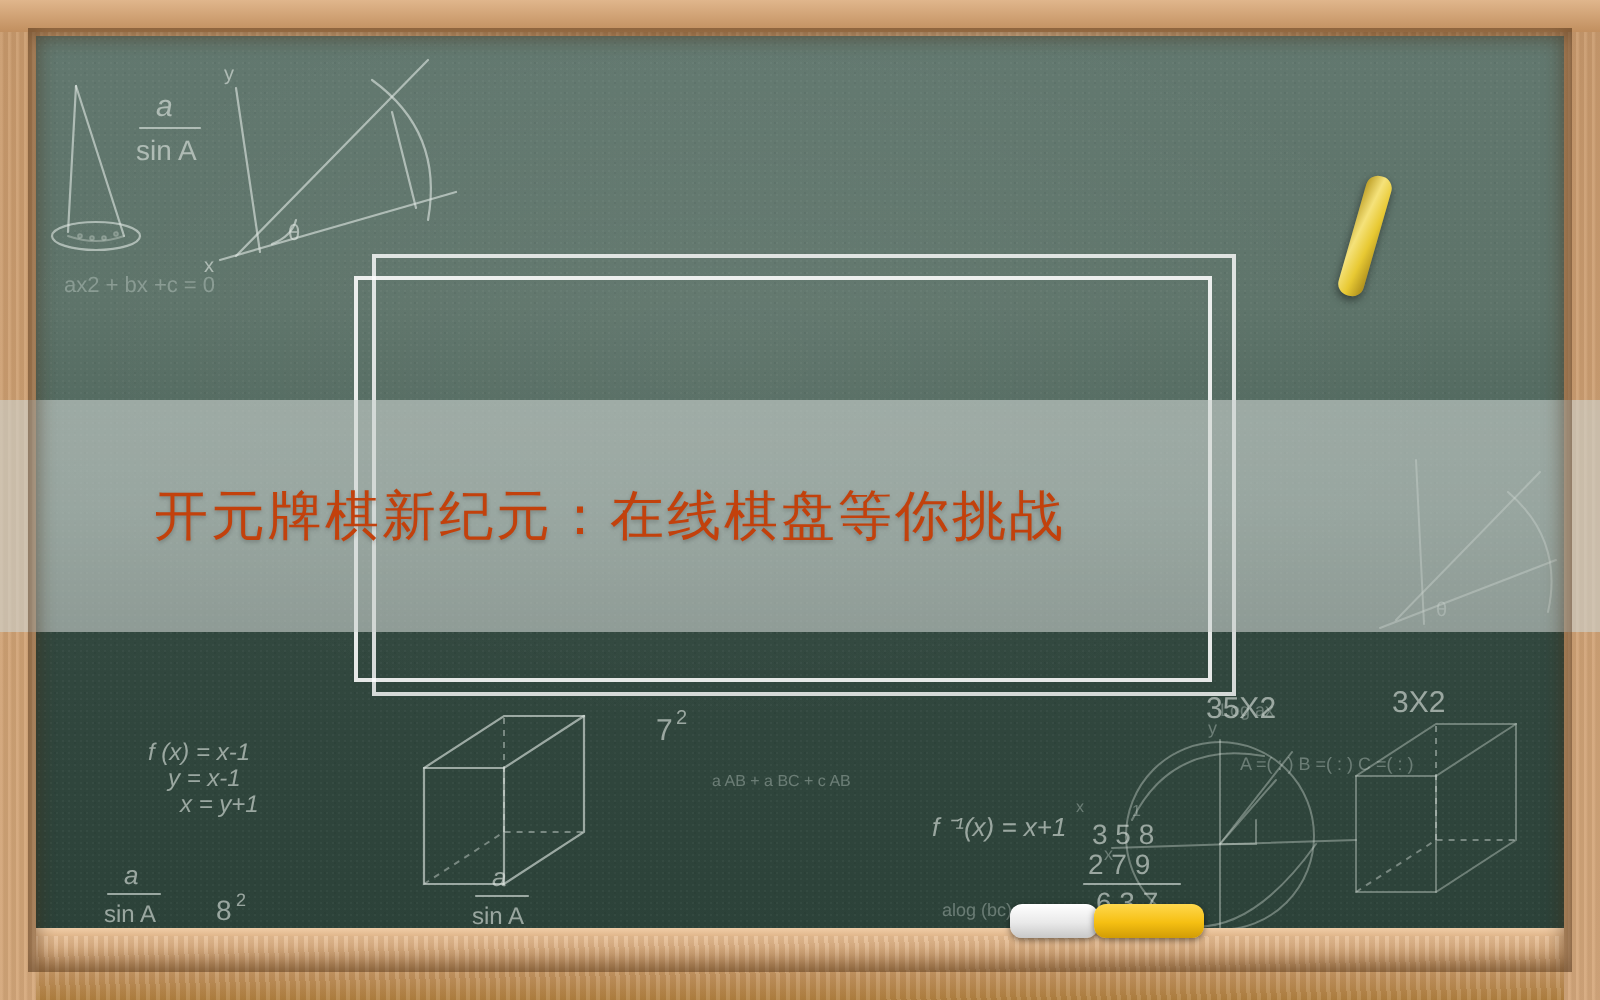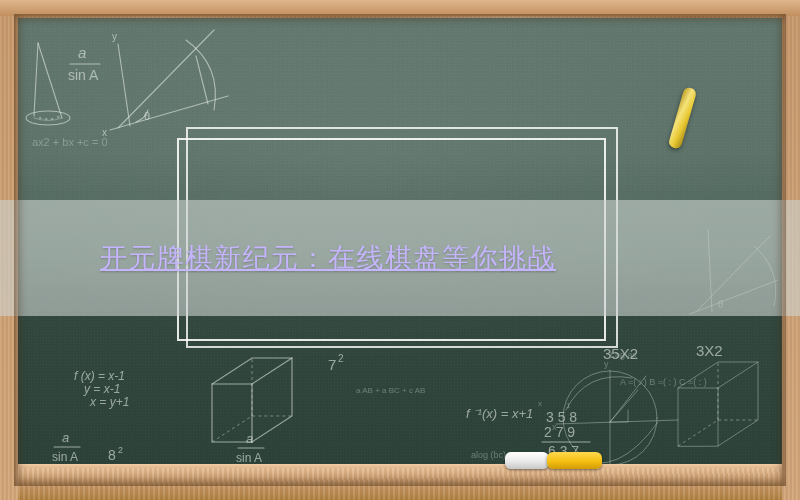--- a/index.html
+++ b/index.html
@@ -61,28 +61,27 @@
   .deco-inner{left:177px;top:138px;width:429px;height:203px;border-color:rgba(255,255,255,.88);}
 
   
   .banner{
     position:absolute;left:0;top:200px;width:800px;height:116px;
     background:rgba(205,212,208,.60);
     display:flex;align-items:center;
     z-index:6;
   }
   .banner-title{
-    color:#c4b5fd;
+    color:#c2410c;
     font-size:27px;
     letter-spacing:1.5px;
     font-weight:400;
-    margin-left:100px;
+    margin-left:77px;
     white-space:nowrap;
     text-shadow:0 1px 2px rgba(0,0,0,.22);
-    text-decoration:underline;
   }
 
   
   .chalk-stick{position:absolute;border-radius:6px;z-index:7;}
   .chalk-yellow-up{
     left:676px;top:87px;width:13px;height:62px;
     transform:rotate(16deg);
     background:linear-gradient(100deg,#b99a20,#f5e27a 35%,#e8c933 65%,#a8891a);
     box-shadow:0 2px 4px rgba(0,0,0,.45);
   }

